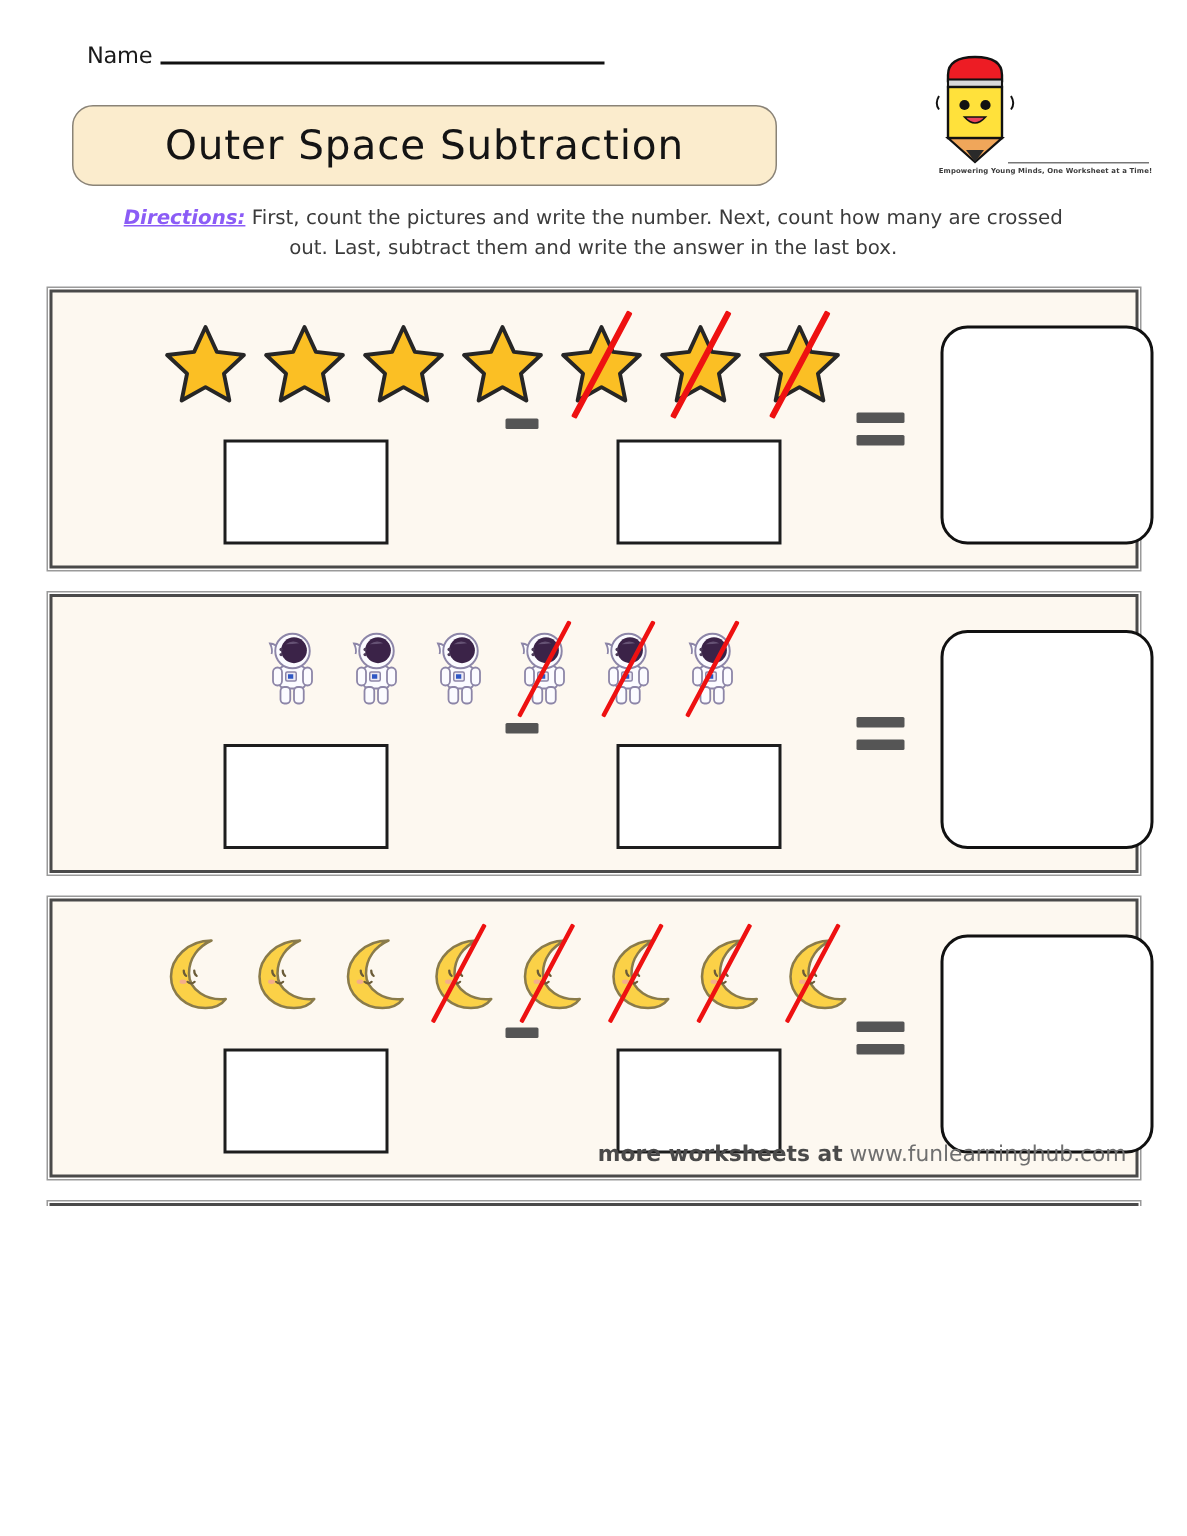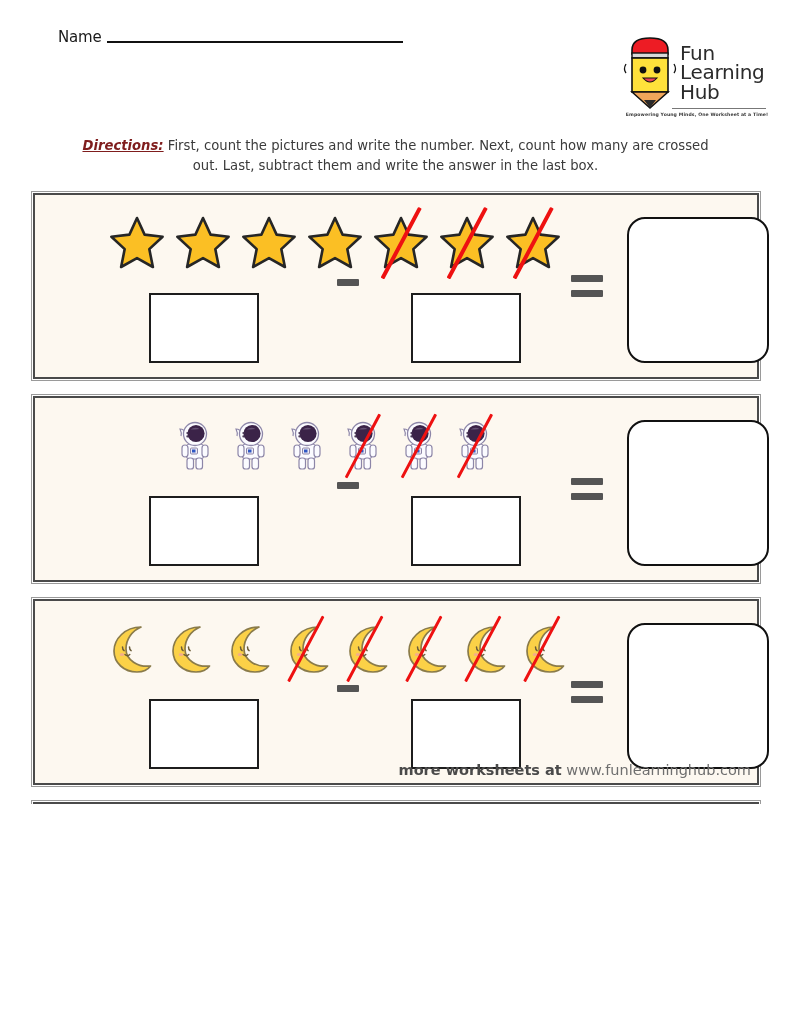--- a/index.html
+++ b/index.html
@@ -110,21 +110,21 @@
     text-align: center;
     font-family: "DejaVu Sans", sans-serif;
     font-size: 13.2px;
     color: #3b3b3b;
     line-height: 1.55;
   }
   .directions-label {
     font-weight: bold;
     font-style: italic;
     text-decoration: underline;
-    color: #7f1d1d;
+    color: #8b5cf6;
   }
   .dir-line2 { display: block; }
 
   
   .rows { position: absolute; left: 33px; top: 193px; width: 726px; }
 
   .row {
     position: relative;
     width: 726px;
     height: 186px;
@@ -243,41 +243,39 @@
 </head>
 <body>
 
 <div class="page">
 
   <div class="name-row">
     <span class="name-label">Name</span>
     <span class="name-line"></span>
   </div>
 
+  <div class="title-banner">
+    <span class="title-text">Outer Space Subtraction</span>
+  </div>
 
   <div class="logo">
     <span class="logo-mark">
       <svg width="56" height="76" viewBox="0 0 56 76">
         <path d="M10 16 q0-12 18-12 t18 12 v4 H10 z" fill="#ED1C24" stroke="#111" stroke-width="1.6"></path>
         <rect x="10" y="19" width="36" height="5" fill="#D9D9D9" stroke="#111" stroke-width="1.4"></rect>
         <rect x="10" y="24" width="36" height="34" fill="#FFE13B" stroke="#111" stroke-width="1.6"></rect>
         <path d="M10 58 L28 74 L46 58 z" fill="#F0A65A" stroke="#111" stroke-width="1.5"></path>
         <path d="M22 66 L28 74 L34 66 z" fill="#2A2A2A"></path>
         <circle cx="21" cy="36" r="3.4" fill="#111"></circle>
         <circle cx="35" cy="36" r="3.4" fill="#111"></circle>
         <path d="M21 44 q7 8 14 0 z" fill="#E8435A" stroke="#111" stroke-width="1.1"></path>
         <path d="M4 30 q-3 5 0 9" stroke="#111" stroke-width="1.3" fill="none"></path>
         <path d="M52 30 q3 5 0 9" stroke="#111" stroke-width="1.3" fill="none"></path>
       </svg>
     </span>
-    <div class="logo-words">
-      <div>Fun</div>
-      <div>Learning</div>
-      <div>Hub</div>
-    </div>
     <div class="logo-rule"></div>
     <div class="logo-tagline">Empowering Young Minds, One Worksheet at a Time!</div>
   </div>
 
   <div class="directions">
     <span class="directions-label">Directions:</span>
     <span>First, count the pictures and write the number. Next, count how many are crossed</span>
     <span class="dir-line2">out. Last, subtract them and write the answer in the last box.</span>
   </div>
 

